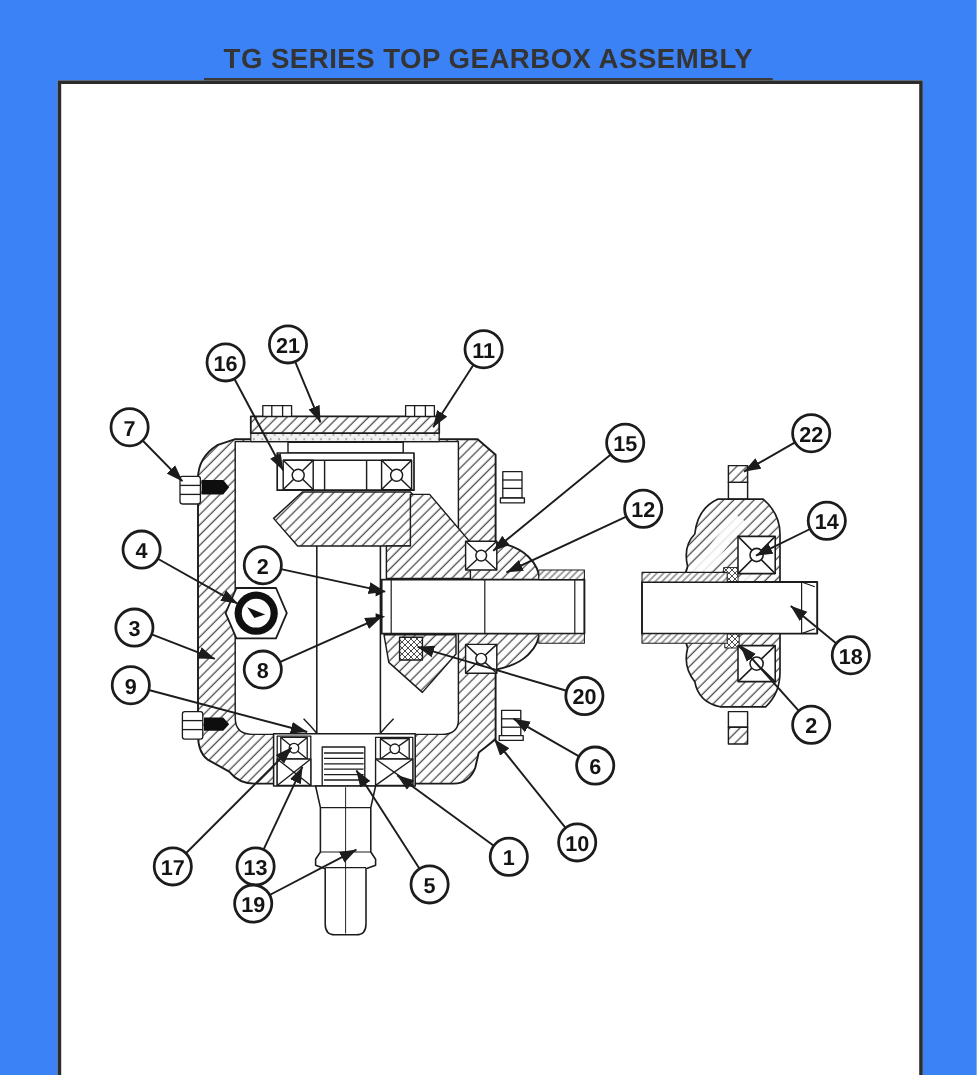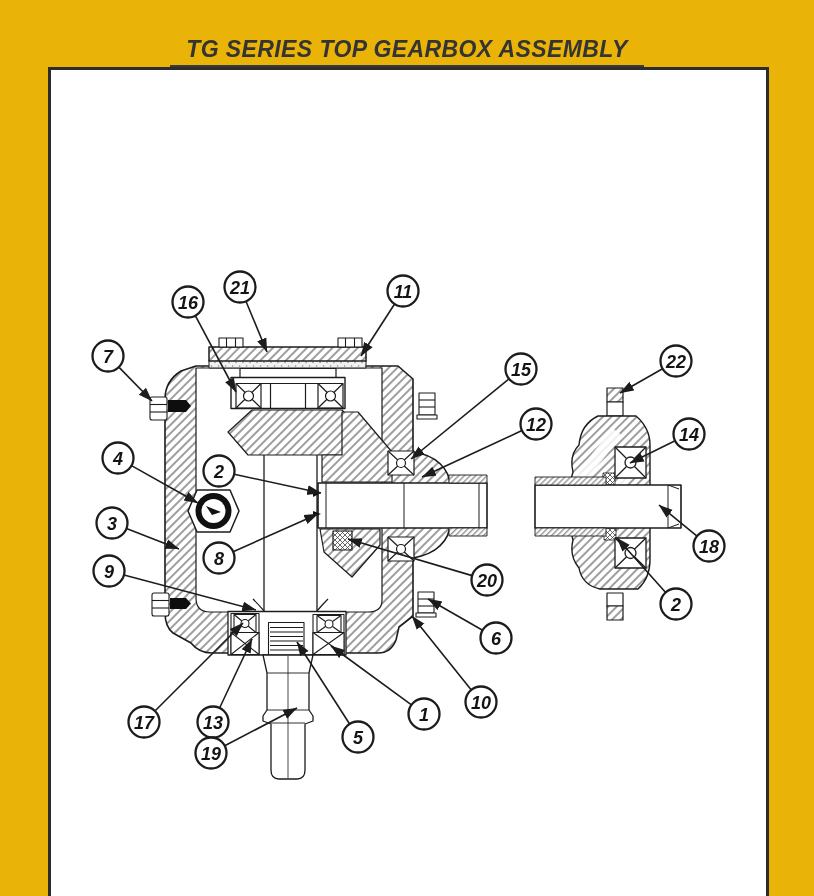--- a/index.html
+++ b/index.html
@@ -1,17 +1,17 @@
 <!DOCTYPE html>
 <html><head>
 <meta charset="utf-8">
 <style>
   html,body{margin:0;padding:0;background:#fff;}
-  .page{position:relative;width:814px;height:896px;background:#eab308;overflow:hidden;
-        font-family:"Liberation Sans",sans-serif;font-style:italic;}
+  .page{position:relative;width:814px;height:896px;background:#3b82f6;overflow:hidden;
+        font-family:"Liberation Sans",sans-serif;}
   .title-wrap{position:absolute;top:36px;left:0;width:100%;text-align:center;}
   .title-wrap span{display:inline-block;font-size:23px;font-weight:bold;letter-spacing:.4px;
         color:#343434;border-bottom:3px solid #3a3a3a;padding:0 16px 2px 16px;white-space:nowrap;}
   .frame{position:absolute;left:48px;top:67px;width:721px;height:846px;
         border:3px solid #2c2c2c;box-sizing:border-box;background:#fff;}
   svg.diagram{position:absolute;left:0;top:0;width:814px;height:896px;}
   .balloon-num{font-family:"Liberation Sans",sans-serif;font-weight:bold;font-size:18px;fill:#141414;}
 </style>
 </head>
 <body>

